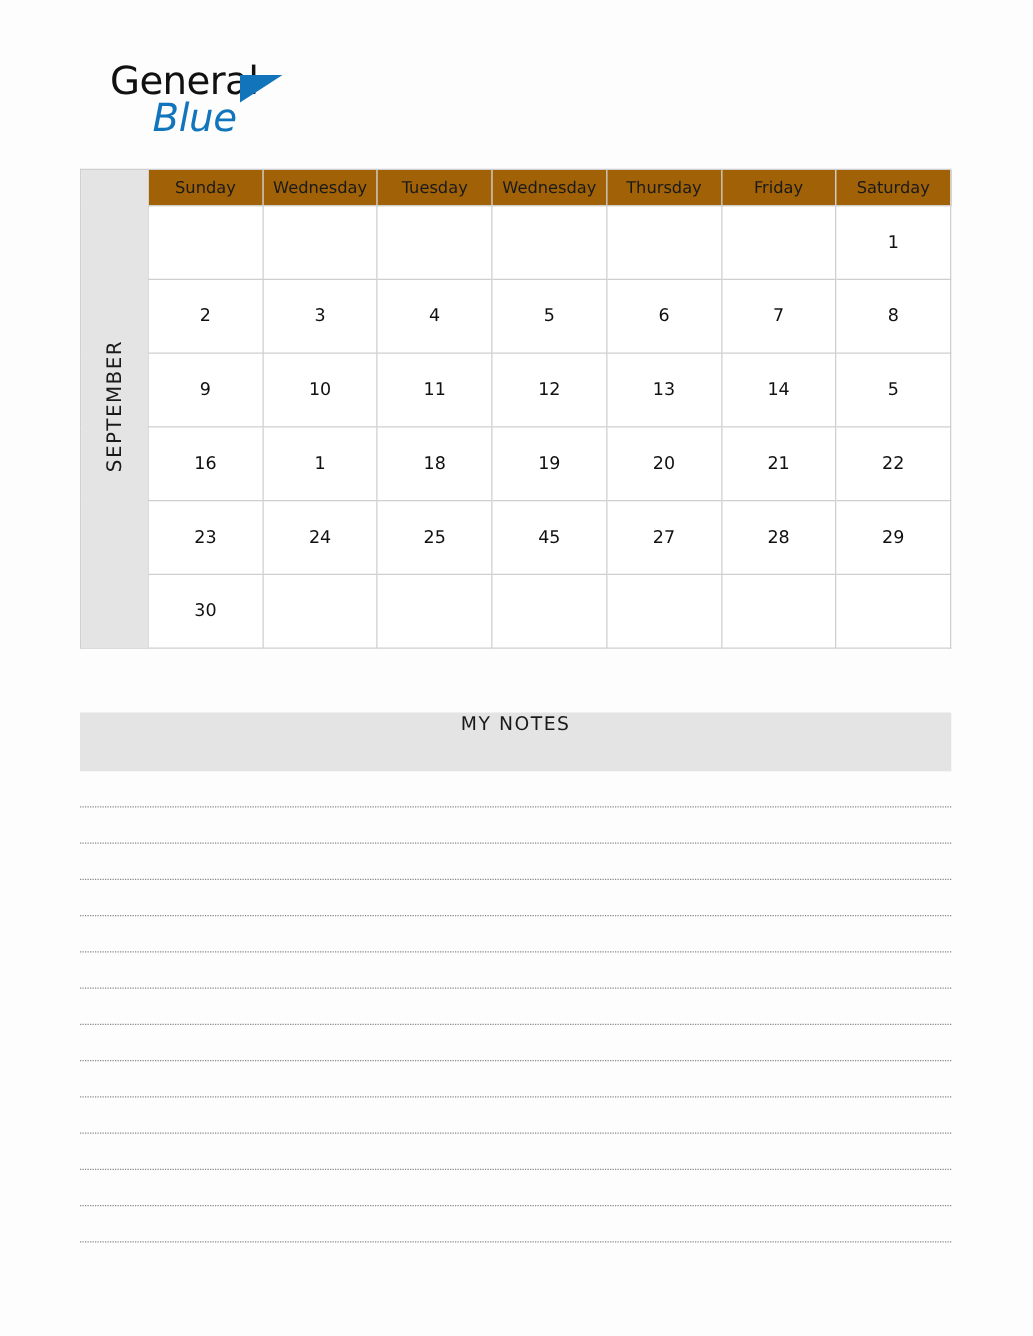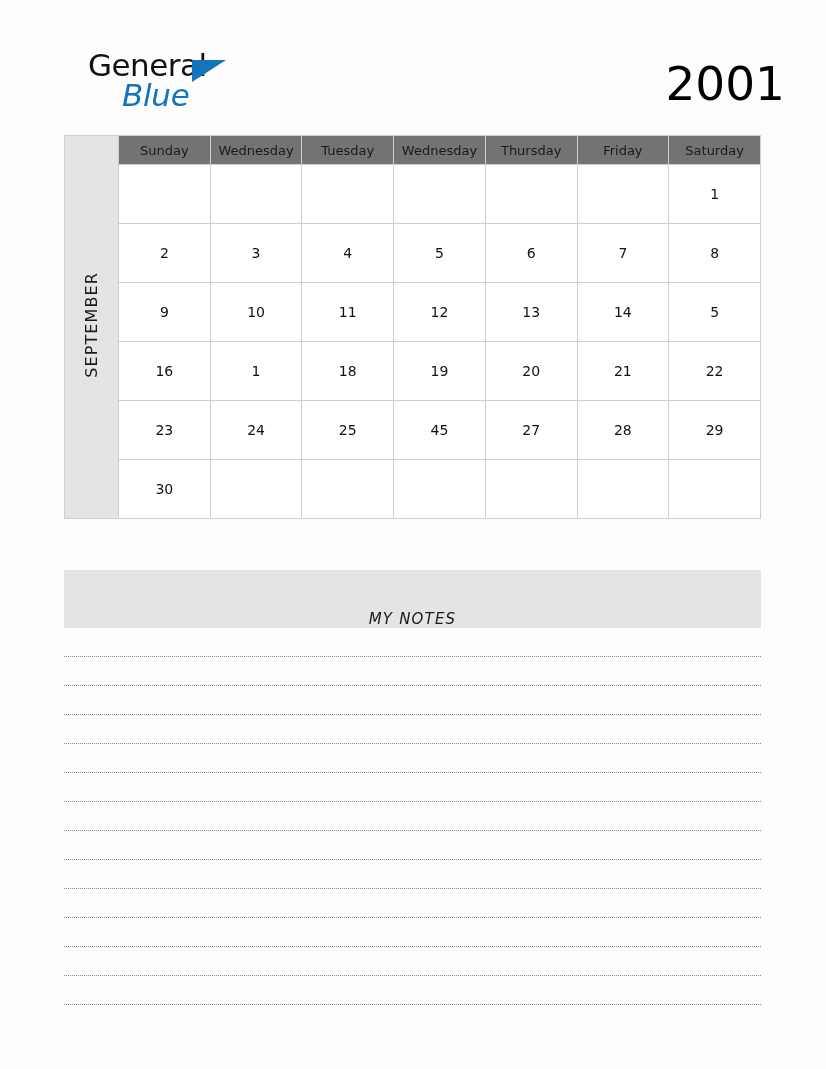--- a/index.html
+++ b/index.html
@@ -99,21 +99,21 @@
     writing-mode: vertical-rl;
     transform: rotate(180deg);
     font-size: 16px;
     letter-spacing: 1.1px;
     color: #1a1a1a;
     white-space: nowrap;
     display: inline-block;
   }
   .dow {
     height: 28px;
-    background: #737373;
+    background: #a16207;
     font-size: 13px;
     font-weight: normal;
     color: #1a1a1a;
     text-align: center;
     vertical-align: middle;
   }
   .day-cell {
     height: 58px;
     background: #ffffff;
     text-align: center;
@@ -123,48 +123,46 @@
   }
 
   
   .notes {
     position: absolute;
     left: 64px;
     top: 570px;
     width: 697px;
   }
   .notes-header {
-    height: 58px;
+    height: 47px;
     background: #e4e4e4;
     display: flex;
-    align-items: flex-end;
+    align-items: flex-start;
     justify-content: center;
     font-size: 15px;
     letter-spacing: 1.2px;
     color: #1a1a1a;
-    font-style: italic;
   }
   .notes-lines {
     width: 100%;
   }
   .note-line {
     height: 28px;
     border-bottom: 1px dotted #8a8a8a;
   }
 </style>
 </head>
 <body>
 
 <div class="header">
   <div class="logo">
     <span class="logo-general">General</span>
     <span class="logo-tri"></span>
     <span class="logo-blue">Blue</span>
   </div>
-  <div class="year">2001</div>
 </div>
 
 <table class="calendar">
   <tbody>
     <tr>
       <td class="month-cell" rowspan="7">
         <span class="month-label">SEPTEMBER</span>
       </td>
       <th class="dow">Sunday</th>
       <th class="dow">Wednesday</th>

